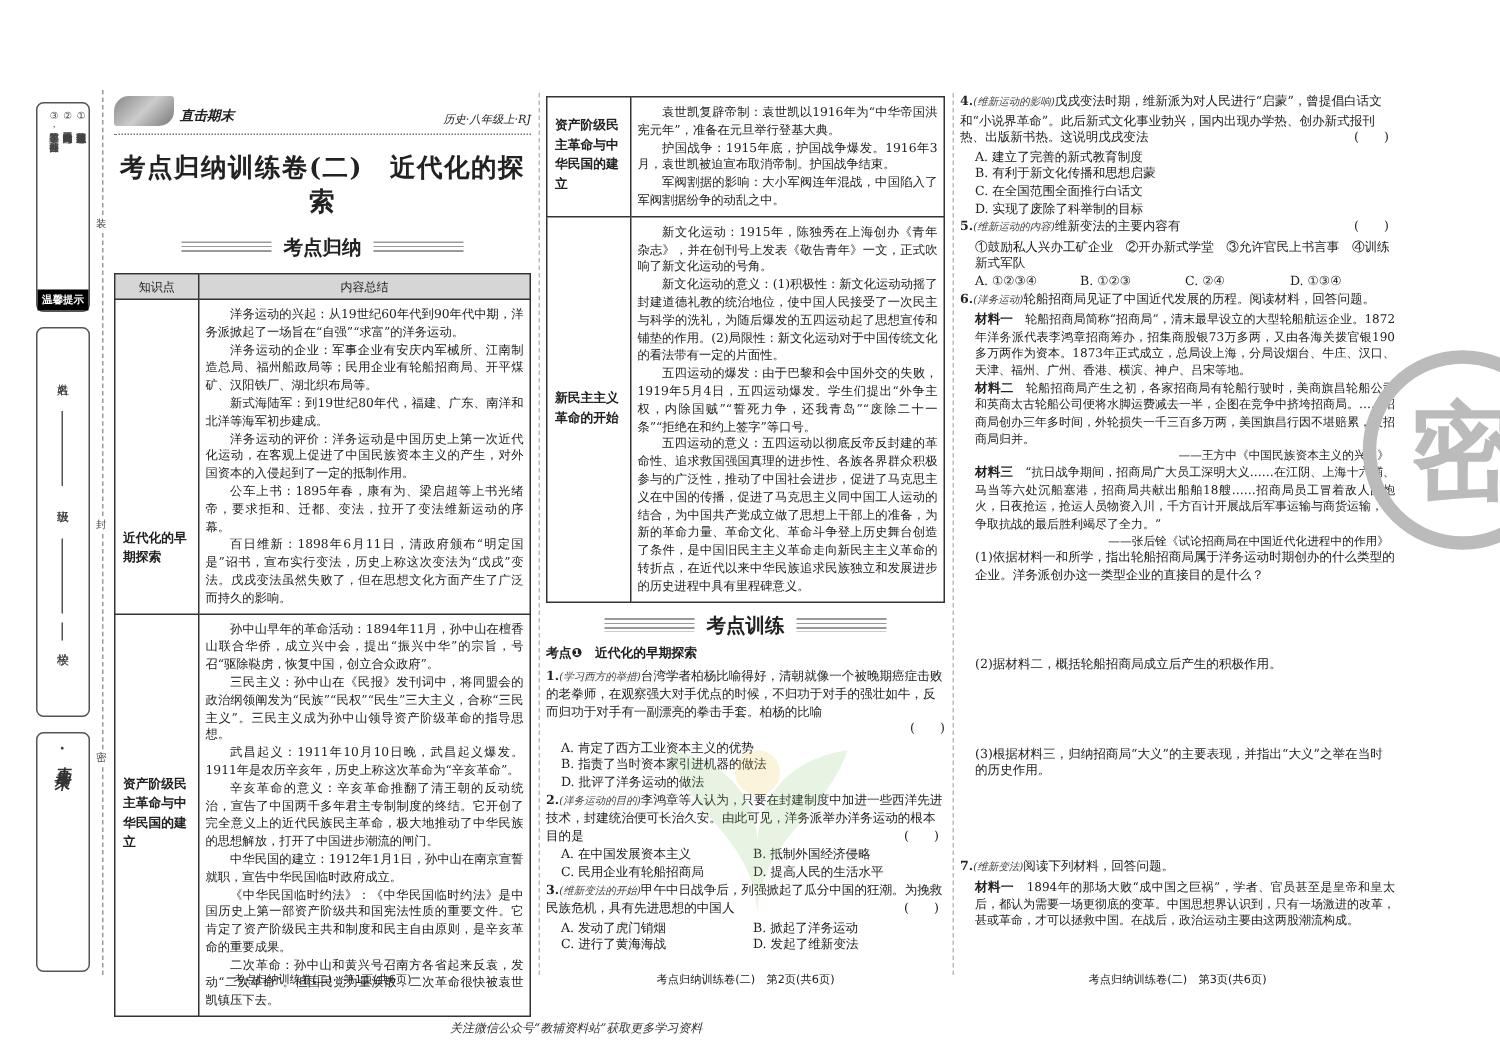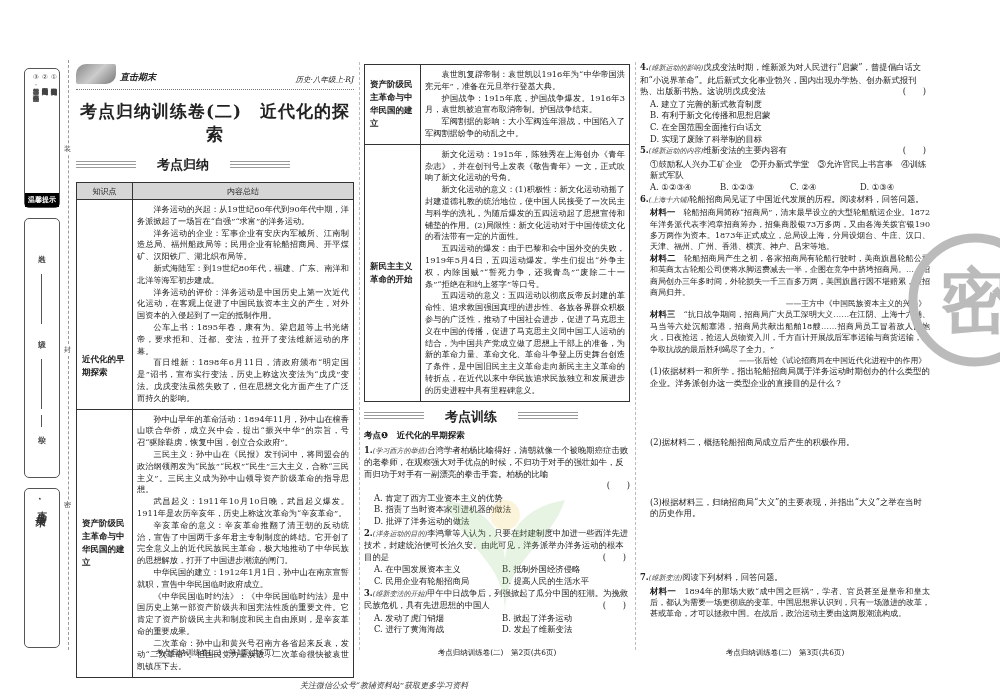--- a/index.html
+++ b/index.html
@@ -25,21 +25,21 @@
   .col2 { left: 364px; width: 266px; }
   .col3 { left: 640px; width: 290px; }
   .divider { position: absolute; top: 62px; height: 588px; border-left: 1px dashed #bbb; }
 
   .header { position: relative; height: 28px; border-bottom: 1px dotted #777; padding-left: 35px; }
   .logo { position: absolute; left: 0; top: 2px; width: 40px; height: 20px; background: linear-gradient(135deg, #888 0%, #ccc 50%, #777 100%); border-radius: 10px 2px 10px 2px; }
   .brand-text { position: absolute; left: 44px; top: 9px; font-size: 9px; font-weight: bold; font-style: italic; }
   .subject { position: absolute; right: 0; top: 13px; font-size: 7.5px; font-style: italic; }
 
   .title { text-align: center; font-size: 17px; font-weight: bold; margin-top: 10px; letter-spacing: 1px; }
-  .section-bar { display: flex; align-items: center; margin: 10px 0 8px; gap: 13px; }
+  .section-bar { display: flex; align-items: center; justify-content: center; margin: 10px 0 8px; }
   .bar-lines { width: 60px; height: 9px; background: repeating-linear-gradient(#999 0 1px, transparent 1px 3px); }
   .section-bar .label { font-family: "DejaVu Sans", sans-serif; font-weight: bold; font-size: 13px; margin: 0 8px; }
 
   table.summary { width: 100%; border-collapse: collapse; border: 1.5px solid #333; }
   table.summary th { background: #d6d6d6; font-family: "DejaVu Sans", sans-serif; font-size: 8px; font-weight: normal; height: 17px; border: 1px solid #333; }
   table.summary td { border: 1px solid #333; vertical-align: middle; }
   td.kp { width: 56px; font-family: "DejaVu Sans", sans-serif; font-weight: bold; font-size: 8.5px; padding: 3px 5px; line-height: 13px; }
   td.content { padding: 4px 4px; }
   .para { text-indent: 2em; line-height: 11.8px; font-size: 8.2px; text-align: justify; }
 
@@ -219,21 +219,21 @@
   </div>
   <div class="opt">①鼓励私人兴办工矿企业　②开办新式学堂　③允许官民上书言事　④训练新式军队</div>
   <div class="opt-row opt-row4">
     <span>A. ①②③④</span>
     <span>B. ①②③</span>
     <span>C. ②④</span>
     <span>D. ①③④</span>
   </div>
 
   <div class="q">
-    <span class="num">6.</span><span class="tag">(上海十六铺)</span><span class="stem">轮船招商局见证了中国近代发展的历程。阅读材料，回答问题。</span>
+    <span class="num">6.</span><span class="tag">(洋务运动)</span><span class="stem">轮船招商局见证了中国近代发展的历程。阅读材料，回答问题。</span>
   </div>
   <div class="mat"><b>材料一</b>　<span>轮船招商局简称“招商局”，清末最早设立的大型轮船航运企业。1872年洋务派代表李鸿章招商筹办，招集商股银73万多两，又由各海关拨官银190多万两作为资本。1873年正式成立，总局设上海，分局设烟台、牛庄、汉口、天津、福州、广州、香港、横滨、神户、吕宋等地。</span></div>
   <div class="mat"><b>材料二</b>　<span>轮船招商局产生之初，各家招商局有轮船行驶时，美商旗昌轮船公司和英商太古轮船公司便将水脚运费减去一半，企图在竞争中挤垮招商局。……招商局创办三年多时间，外轮损失一千三百多万两，美国旗昌行因不堪赔累，被招商局归并。</span></div>
   <div class="src">——王方中《中国民族资本主义的兴起》</div>
   <div class="mat"><b>材料三</b>　<span>“抗日战争期间，招商局广大员工深明大义……在江阴、上海十六铺、马当等六处沉船塞港，招商局共献出船舶18艘……招商局员工冒着敌人的炮火，日夜抢运，抢运人员物资入川，千方百计开展战后军事运输与商货运输，为争取抗战的最后胜利竭尽了全力。”</span></div>
   <div class="src">——张后铨《试论招商局在中国近代化进程中的作用》</div>
   <div class="sub-q">(1)依据材料一和所学，指出轮船招商局属于洋务运动时期创办的什么类型的企业。洋务派创办这一类型企业的直接目的是什么？</div>
   <div style="height:48px"></div>
   <div class="sub-q">(2)据材料二，概括轮船招商局成立后产生的积极作用。</div>
   <div style="height:48px"></div>

